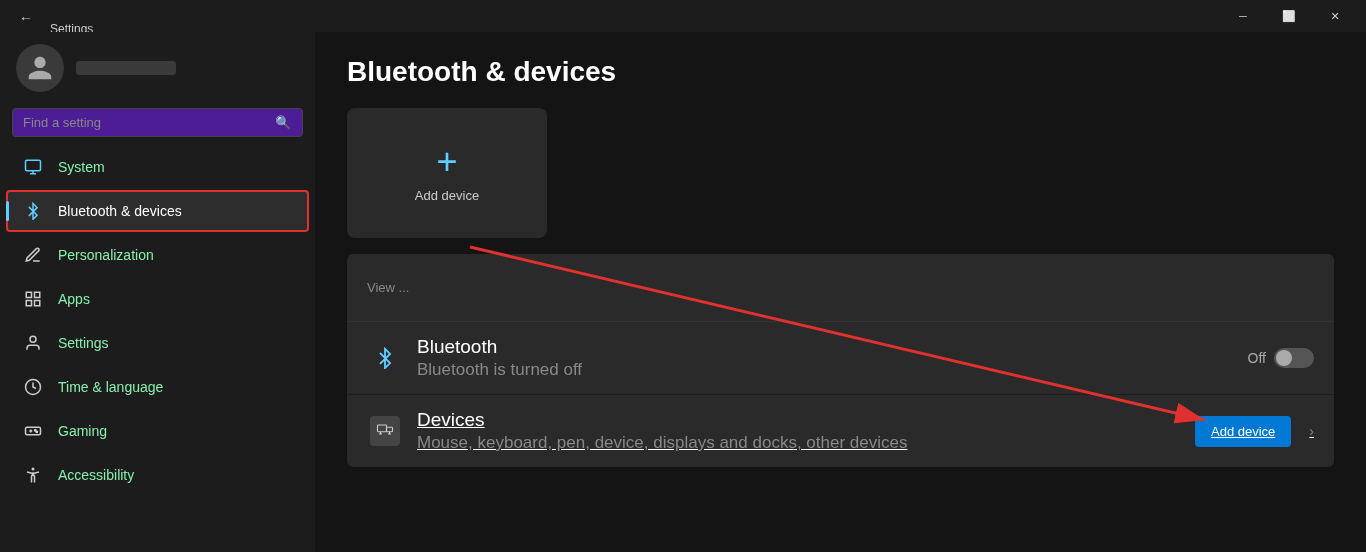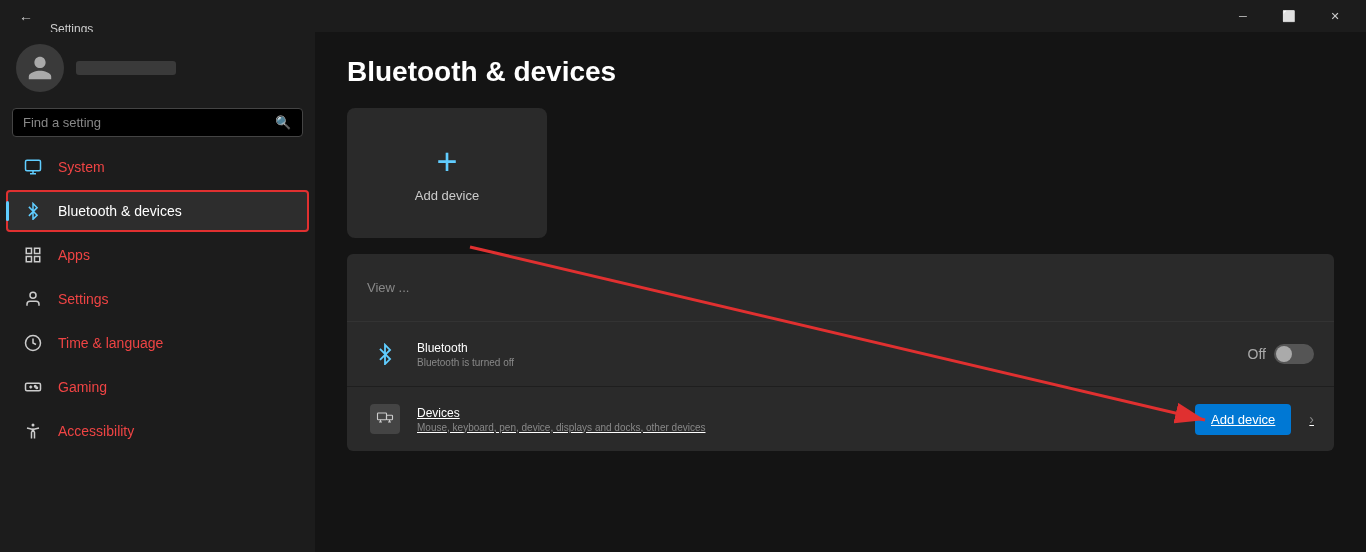--- a/index.html
+++ b/index.html
@@ -102,21 +102,21 @@
     .avatar svg { width: 28px; height: 28px; fill: #aaa; }
     .user-name-placeholder {
       width: 100px;
       height: 14px;
       background: #3a3a3a;
       border-radius: 3px;
     }
 
     .search-box {
       margin: 4px 12px 8px 12px;
-      background: #000000;
+      background: #4c1d95;
       border: 1px solid #444;
       border-radius: 4px;
       display: flex;
       align-items: flex-start;
       padding: 6px 10px;
       gap: 8px;
     }
     .search-box input {
       background: transparent;
       border: none;
@@ -130,21 +130,21 @@
 
     .nav-item {
       display: flex;
       align-items: center;
       padding: 10px 16px;
       gap: 14px;
       cursor: pointer;
       border-radius: 4px;
       margin: 1px 6px;
       font-size: 14px;
-      color: #ef4444;
+      color: #86efac;
       position: relative;
     }
     .nav-item.active {
       background: #2d2d2d;
       color: #fff;
     }
     .nav-item.active::before {
       content: '';
       position: absolute;
       left: 0;
@@ -237,25 +237,25 @@
       width: 36px;
       height: 36px;
       display: flex;
       align-items: center;
       justify-content: center;
       margin-right: 14px;
       flex-shrink: 0;
     }
     .setting-text { flex: 1; }
     .setting-title {
-      font-size: 12px;
+      font-size: 19px;
       color: #fff;
     }
     .setting-subtitle {
-      font-size: 10px;
+      font-size: 17px;
       color: #888;
       margin-top: 2px;
     }
     .setting-control {
       display: flex;
       align-items: center;
       gap: 8px;
     }
     .toggle-off-label {
       font-size: 14px;
@@ -358,20 +358,28 @@
     <div class="nav-item active highlighted">
       <span class="nav-icon">
         <svg width="18" height="18" viewBox="0 0 24 24" fill="none" stroke="#60cdff" stroke-width="2">
           <path d="M6.5 6.5l11 11-5.5 5.5V2l5.5 5.5-11 11"></path>
         </svg>
       </span>
       <span>Bluetooth &amp; devices</span>
     </div>
 
 
+    <div class="nav-item">
+      <span class="nav-icon">
+        <svg width="18" height="18" viewBox="0 0 24 24" fill="none" stroke="#ccc" stroke-width="2">
+          <path d="M12 20h9M16.5 3.5a2.121 2.121 0 013 3L7 19l-4 1 1-4L16.5 3.5z"></path>
+        </svg>
+      </span>
+      <span>Personalization</span>
+    </div>
 
     <div class="nav-item">
       <span class="nav-icon">
         <svg width="18" height="18" viewBox="0 0 24 24" fill="none" stroke="#ccc" stroke-width="2">
           <rect x="3" y="3" width="7" height="7"></rect>
             <rect x="14" y="3" width="7" height="7"></rect>
           <rect x="3" y="14" width="7" height="7"></rect>
             <rect x="14" y="14" width="7" height="7"></rect>
         </svg>
       </span>

